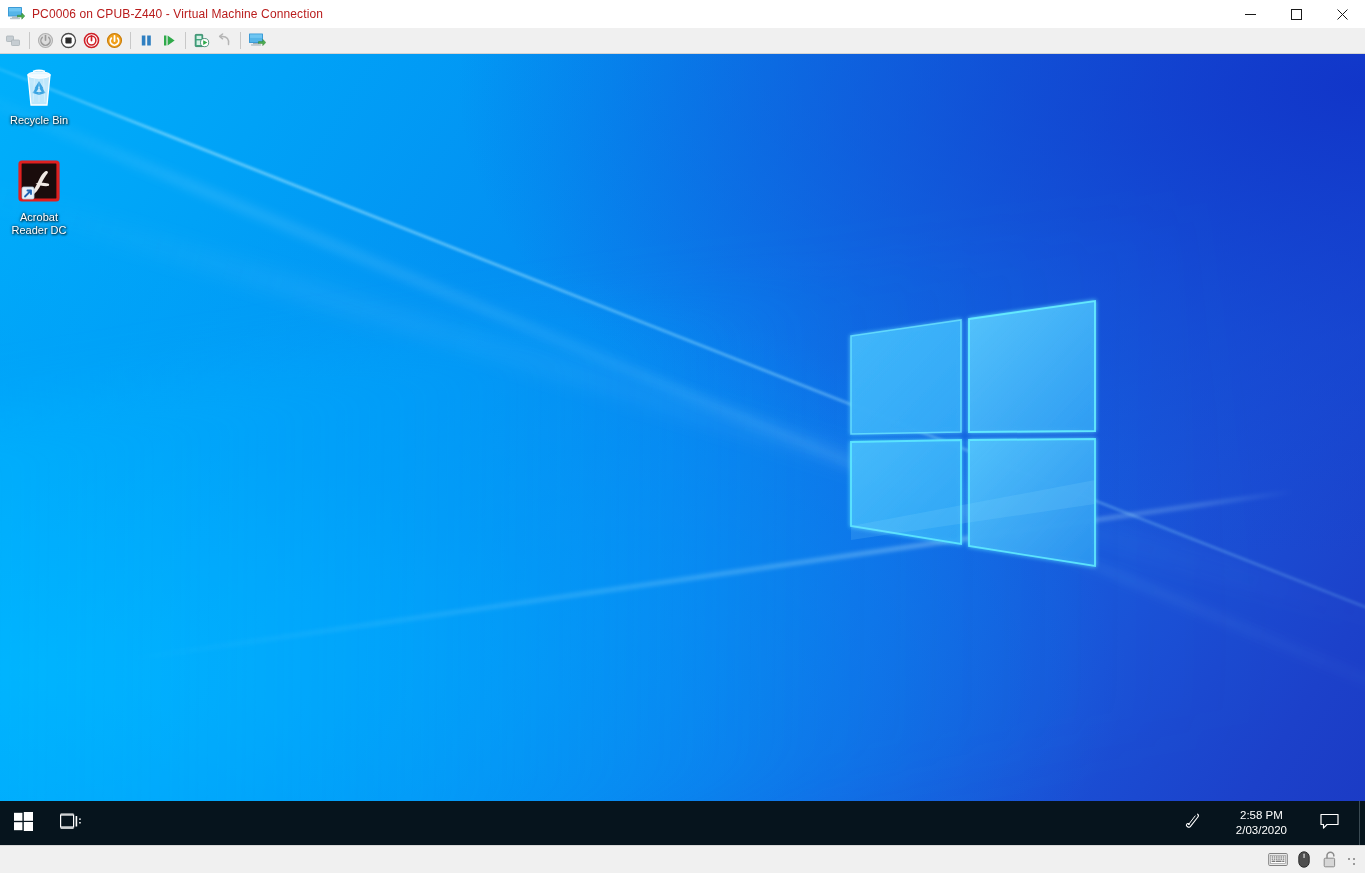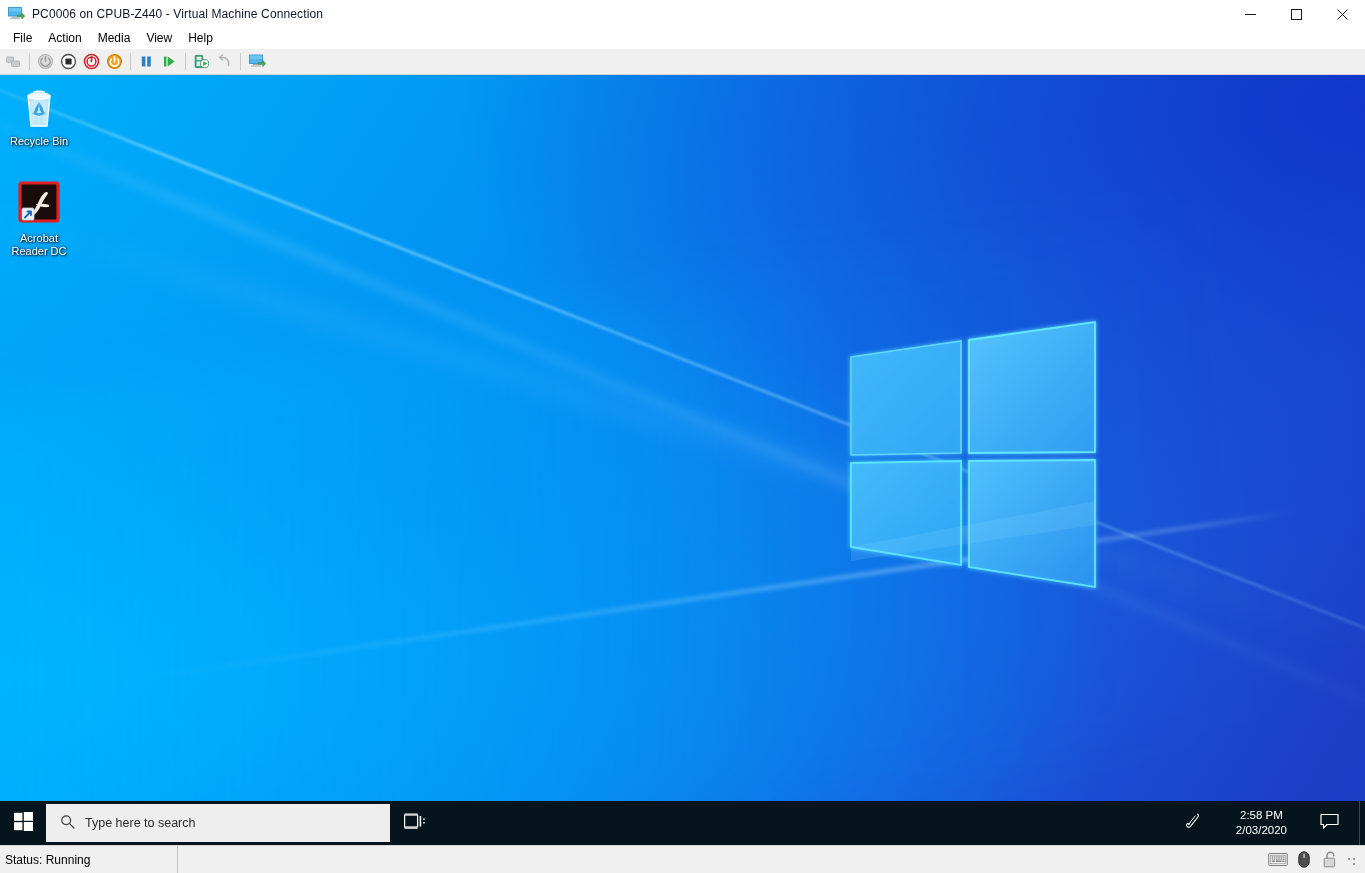--- a/index.html
+++ b/index.html
@@ -24,21 +24,21 @@
     background: #ffffff;
     display: flex; align-items: center;
     position: relative;
   }
   .title-icon {
     width: 18px; height: 16px;
     margin-left: 7px; margin-right: 7px;
     position: relative; flex: 0 0 18px;
   }
   .title-text {
-    font-size: 12px; color: #0f172a;
+    font-size: 12px; color: #b91c1c;
     letter-spacing: 0.01em;
     white-space: nowrap;
   }
   .win-controls {
     position: absolute; right: 0; top: 0;
     height: 28px; display: flex;
   }
   .win-btn {
     width: 46px; height: 28px;
     display: flex; align-items: center; justify-content: center;
@@ -279,27 +279,20 @@
           </svg>
       </div>
       <div class="win-btn close">
         <svg width="11" height="11" viewBox="0 0 11 11">
             <path d="M0.5 0.5 L10.5 10.5 M10.5 0.5 L0.5 10.5" stroke="#1a1a1a" stroke-width="1" fill="none"></path>
           </svg>
       </div>
     </div>
   </div>
 
-  <div class="menubar">
-    <div class="menu-item">File</div>
-    <div class="menu-item">Action</div>
-    <div class="menu-item">Media</div>
-    <div class="menu-item">View</div>
-    <div class="menu-item">Help</div>
-  </div>
 
   <div class="toolbar">
 
     <div class="tb-btn">
       <svg width="17" height="17" viewBox="0 0 17 17">
         <rect x="1.5" y="4" width="7" height="5.5" rx="0.8" fill="#c6cdd2" stroke="#aab2b8" stroke-width="0.8"></rect>
         <rect x="6.5" y="8" width="8" height="5.5" rx="0.8" fill="#c6cdd2" stroke="#aab2b8" stroke-width="0.8"></rect>
       </svg>
     </div>
 
@@ -482,29 +475,20 @@
         <span>
           <svg width="19" height="19" viewBox="0 0 19 19">
             <rect x="0" y="0.8" width="8.4" height="8.0" fill="#ffffff"></rect>
             <rect x="9.8" y="0" width="9.2" height="8.8" fill="#ffffff"></rect>
             <rect x="0" y="10.2" width="8.4" height="8.0" fill="#ffffff"></rect>
             <rect x="9.8" y="10.0" width="9.2" height="9.0" fill="#ffffff"></rect>
           </svg>
         </span>
       </div>
 
-      <div class="searchbox">
-        <span class="sicon">
-          <svg width="15" height="15" viewBox="0 0 15 15">
-            <circle cx="6.2" cy="6.2" r="4.4" fill="none" stroke="#3a3a3a" stroke-width="1.2"></circle>
-            <path d="M9.6 9.6 L14 14" stroke="#3a3a3a" stroke-width="1.2" stroke-linecap="round"></path>
-          </svg>
-        </span>
-        <span class="stext">Type here to search</span>
-      </div>
 
       <div class="taskview-btn">
         <span>
           <svg width="22" height="17" viewBox="0 0 22 17">
             <rect x="0.6" y="2.0" width="13" height="12" fill="none" stroke="#ffffff" stroke-width="1.2"></rect>
             <path d="M0.6 1.0 h13 M0.6 15.2 h13" stroke="#ffffff" stroke-width="1.2"></path>
             <rect x="15.6" y="3.0" width="1.6" height="10.5" fill="#ffffff"></rect>
             <rect x="19.2" y="5.4" width="1.5" height="1.5" fill="#ffffff"></rect>
             <rect x="19.2" y="9.0" width="1.5" height="1.5" fill="#ffffff"></rect>
           </svg>
@@ -535,23 +519,20 @@
             </svg>
           </span>
         </div>
 
         <div class="showdesk"></div>
       </div>
     </div>
   </div>
 
   <div class="statusbar">
-    <div class="sb-pane first">
-      <span>Status: Running</span>
-    </div>
     <div class="sb-pane"></div>
 
     <div class="sb-right">
       <div class="sb-ico">
         <svg width="20" height="15" viewBox="0 0 20 15">
           <rect x="0.7" y="1.5" width="18.6" height="12" rx="1" fill="#e9e9e9" stroke="#808080" stroke-width="1"></rect>
           <rect x="2.6" y="3.4" width="14.8" height="8.2" fill="#ffffff" stroke="#9a9a9a" stroke-width="0.7"></rect>
           <g fill="#6a6a6a">
             <rect x="3.6" y="4.4" width="1.6" height="1.2"></rect>
               <rect x="5.8" y="4.4" width="1.6" height="1.2"></rect>

